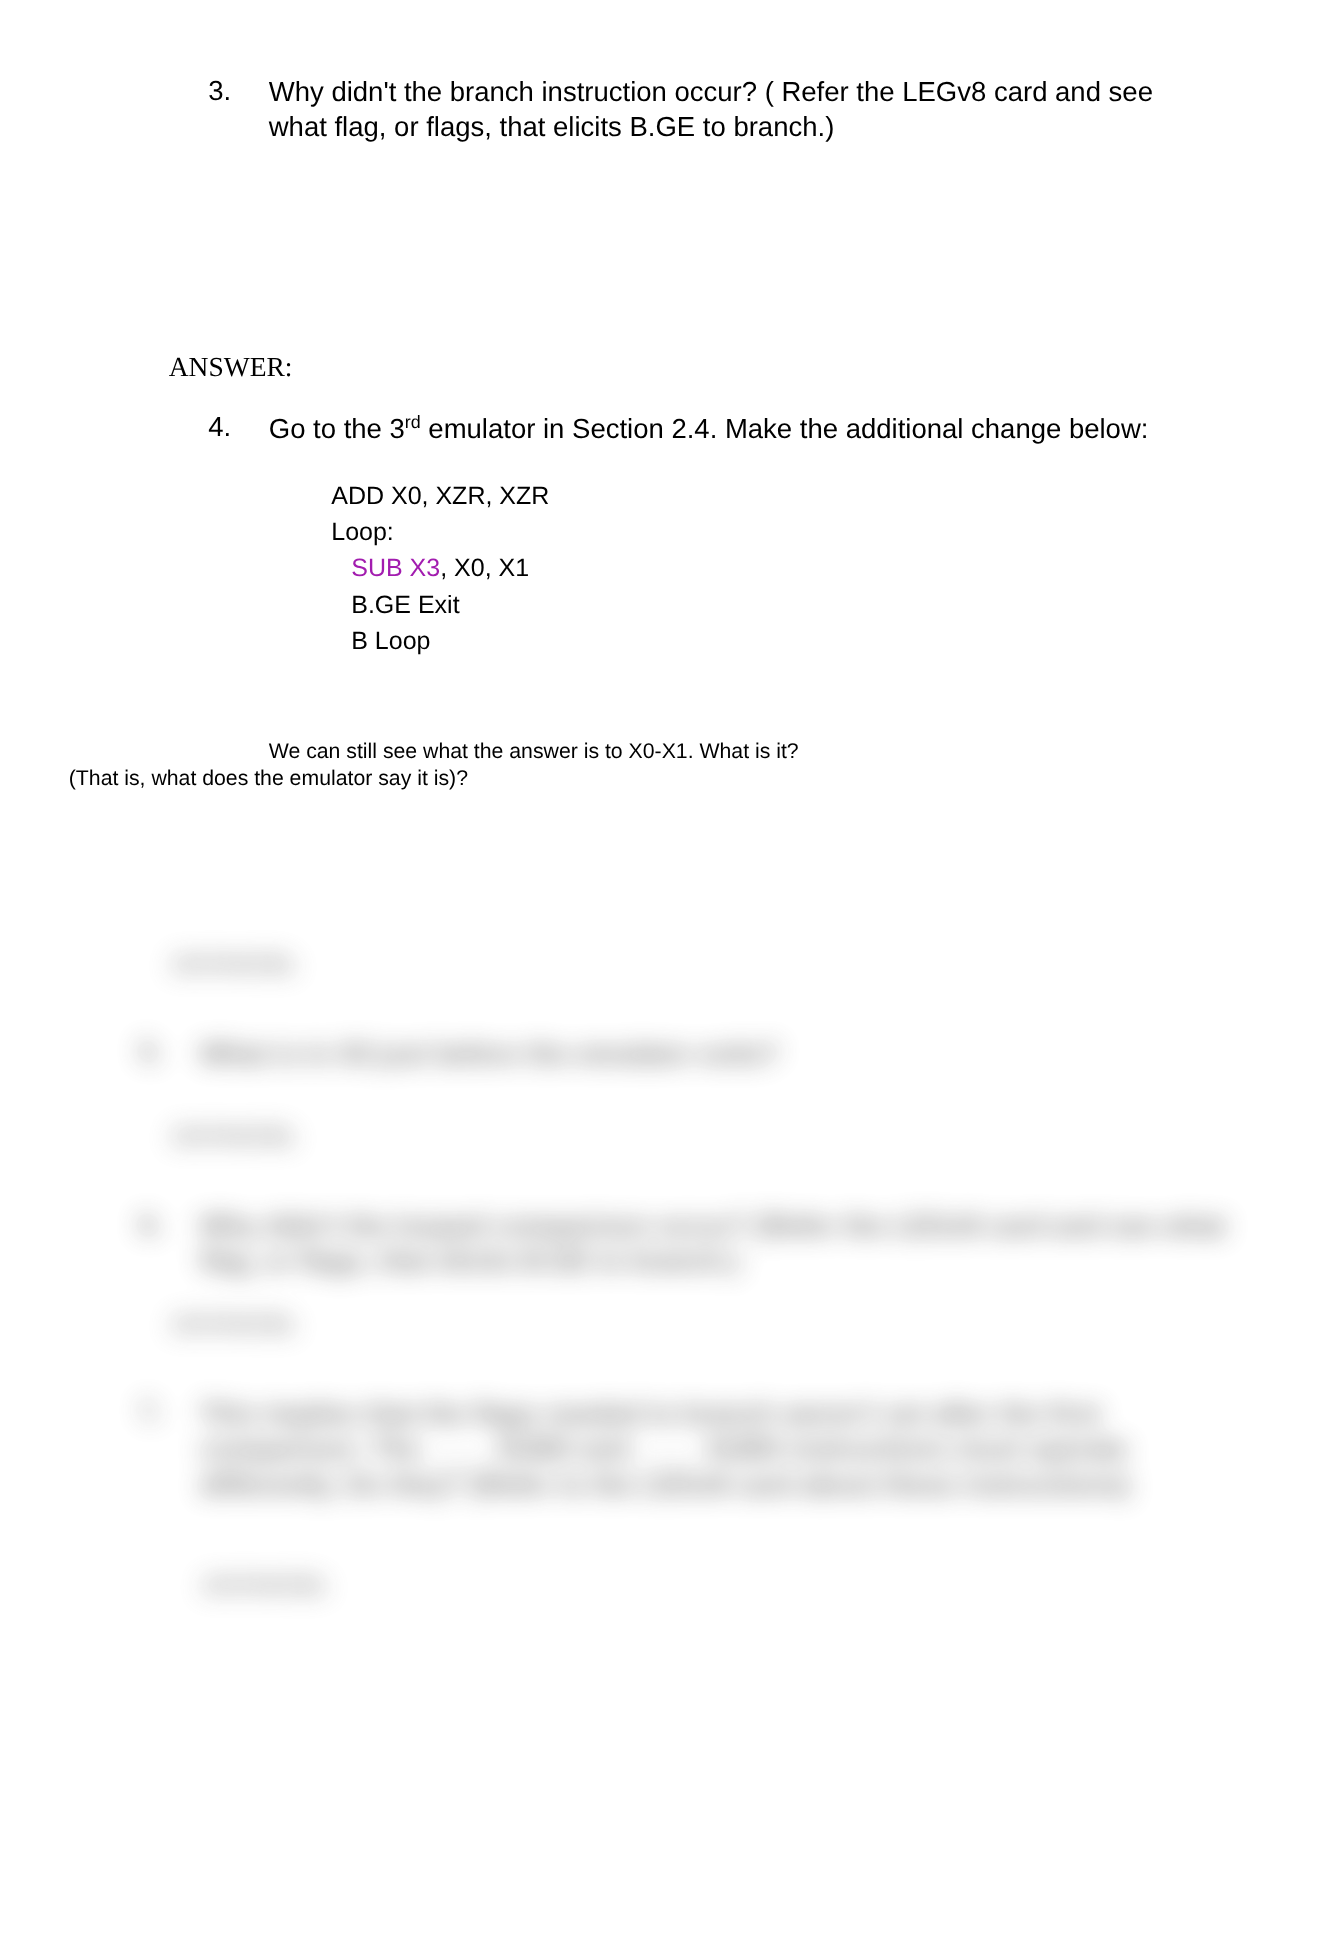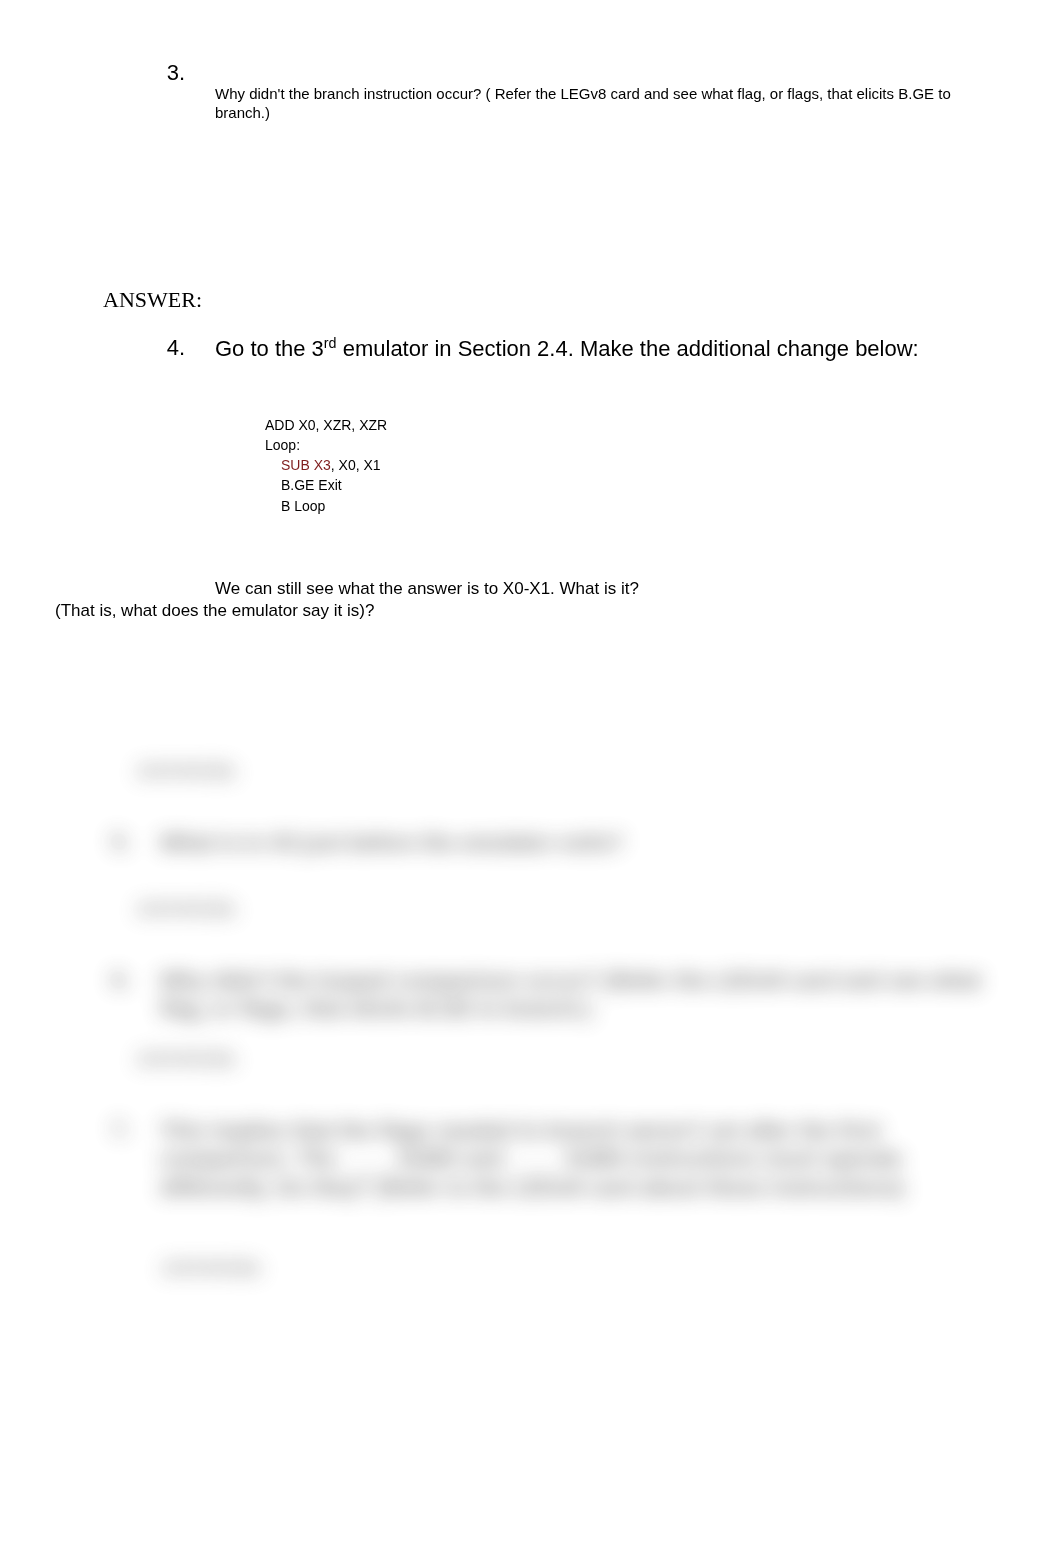--- a/index.html
+++ b/index.html
@@ -25,29 +25,28 @@
       margin-top: 5px;
     }
     .q3 .num {
       flex: 0 0 160px;
       text-align: right;
       padding-right: 30px;
       font-size: 22px;
     }
     .q3 .body {
       flex: 1;
-      font-size: 15px;
+      font-size: 22px;
       line-height: 1.28;
       padding-right: 40px;
-      margin-top: 24px;
     }
     .answer-label {
       font-family: Georgia, 'Times New Roman', serif;
       font-size: 22px;
-      margin-left: 48px;
+      margin-left: 80px;
       margin-top: 165px;
       margin-bottom: 22px;
     }
     .q4 {
       display: flex;
       margin-top: 22px;
     }
     .q4 .num {
       flex: 0 0 160px;
       text-align: right;
@@ -60,34 +59,34 @@
       line-height: 1.28;
       padding-right: 40px;
     }
     .sup {
       font-size: 0.65em;
       vertical-align: super;
       line-height: 0;
       margin-top: 12px;
     }
     .code-block {
-      font-size: 14px;
+      font-size: 20px;
       line-height: 1.45;
       margin-left: 210px;
-      margin-top: 51px;
+      margin-top: 26px;
       font-family: Arial, Helvetica, sans-serif;
     }
     .code-line {
       white-space: pre;
     }
     .code-indent {
       padding-left: 16px;
     }
     .orange {
-      color: #7f1d1d;
+      color: #a21caf;
     }
     .followup {
       font-size: 17px;
       line-height: 1.28;
       margin-top: 62px;
       padding-right: 40px;
     }
     .followup-l1 {
       padding-left: 160px;
     }

